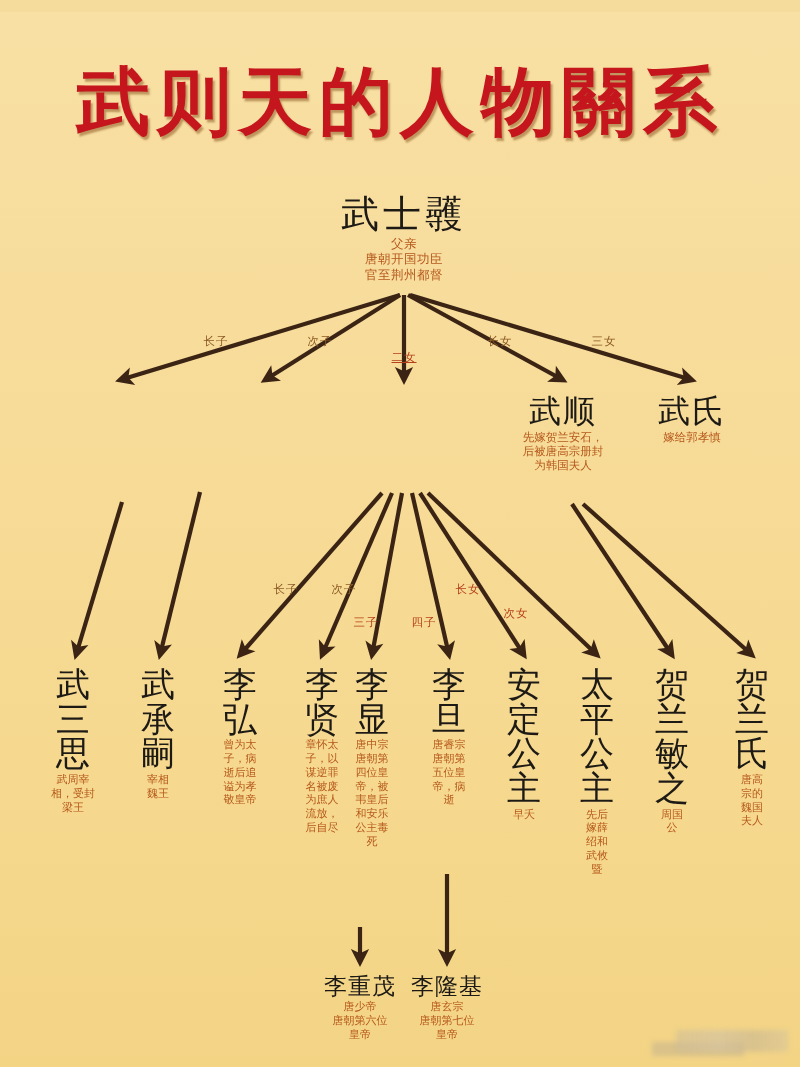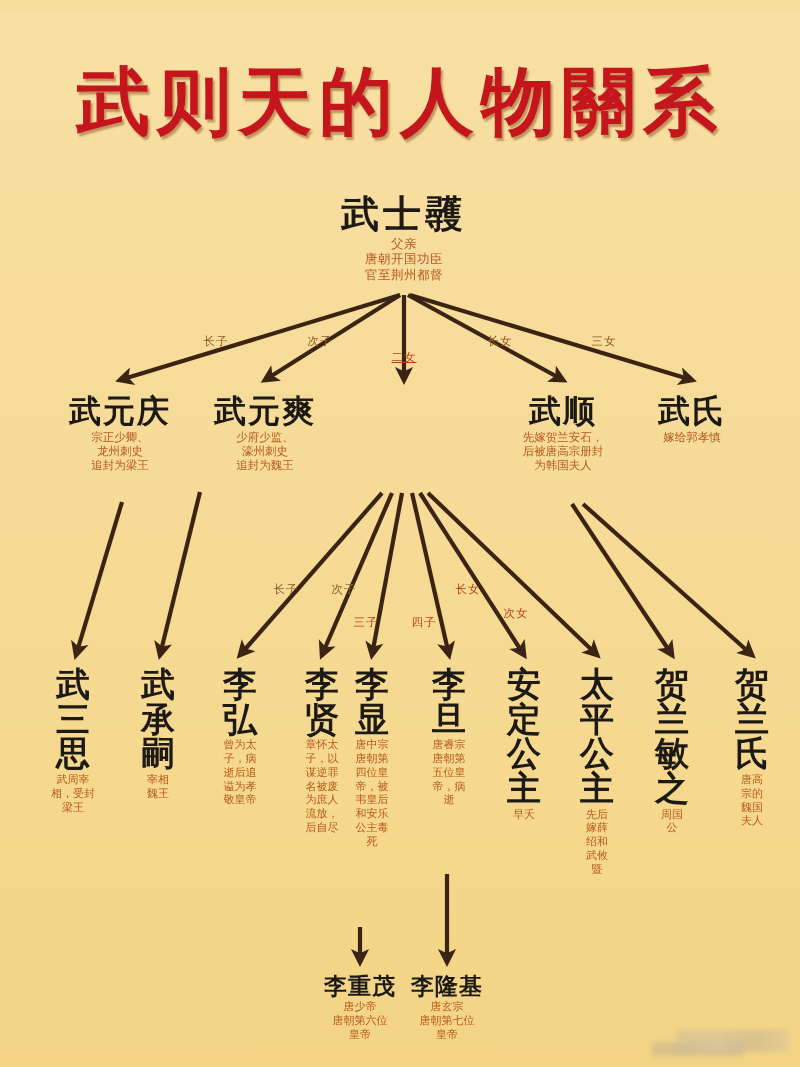--- a/index.html
+++ b/index.html
@@ -44,21 +44,21 @@
   }
 
   
   .node {
     position: absolute;
     text-align: center;
     transform: translateX(-50%);
   }
   .node .nm {
     font-family: "DejaVu Sans", "Liberation Sans", sans-serif;
-    font-weight: bold;
+    font-weight: normal;
     color: #1d1a16;
     line-height: 1.02;
     white-space: pre-line;
   }
   .node .ds {
     font-family: "DejaVu Sans", "Liberation Sans", sans-serif;
     color: #b5571b;
     line-height: 1.25;
     white-space: pre-line;
     margin-top: 2px;
@@ -152,32 +152,20 @@
       </g>
   </svg>
 
   <div class="node r0" style="left:404px; top:183px;">
     <div class="nm">武士彠</div>
     <div class="ds">父亲
 唐朝开国功臣
 官至荆州都督</div>
   </div>
 
-  <div class="node r1" style="left:120px; top:383px;">
-    <div class="nm">武元庆</div>
-    <div class="ds">宗正少卿、
-龙州刺史
-追封为梁王</div>
-  </div>
-  <div class="node r1" style="left:265px; top:383px;">
-    <div class="nm">武元爽</div>
-    <div class="ds">少府少监、
-濠州刺史
-追封为魏王</div>
-  </div>
   <div class="node r1" style="left:563px; top:383px;">
     <div class="nm">武顺</div>
     <div class="ds">先嫁贺兰安石，
 后被唐高宗册封
 为韩国夫人</div>
   </div>
   <div class="node r1" style="left:692px; top:383px;">
     <div class="nm">武氏</div>
     <div class="ds">嫁给郭孝慎</div>
   </div>

